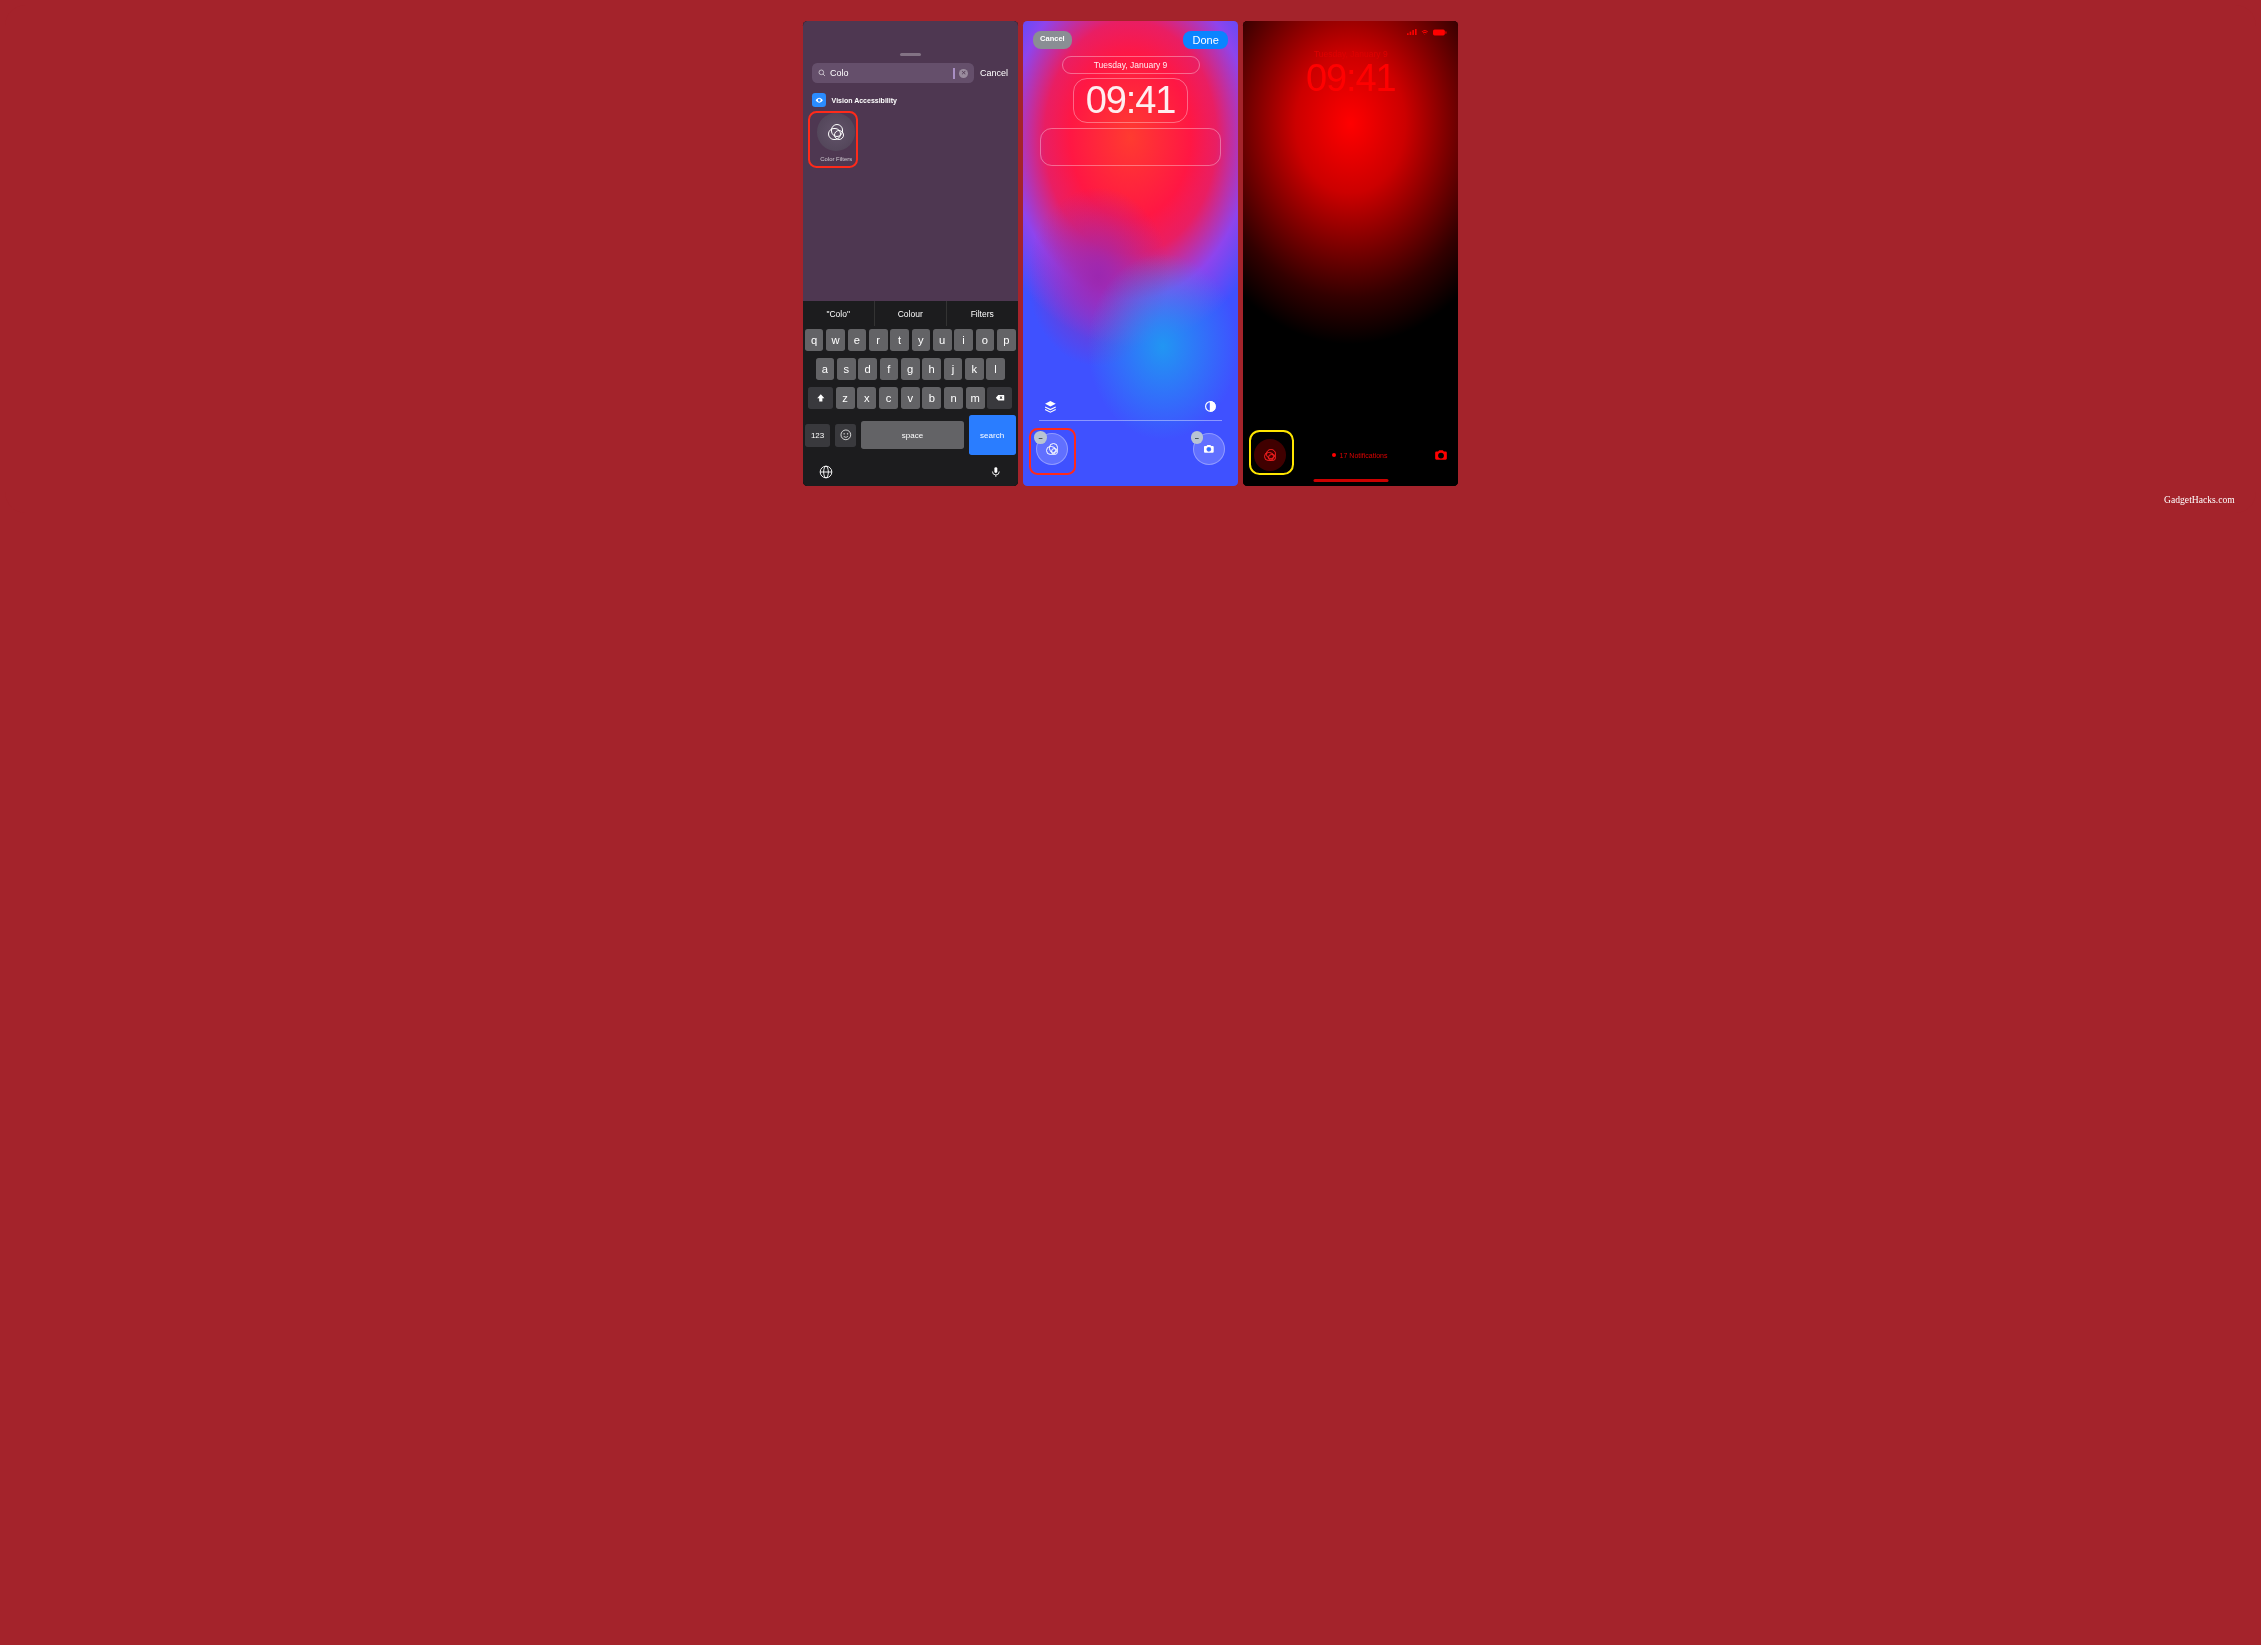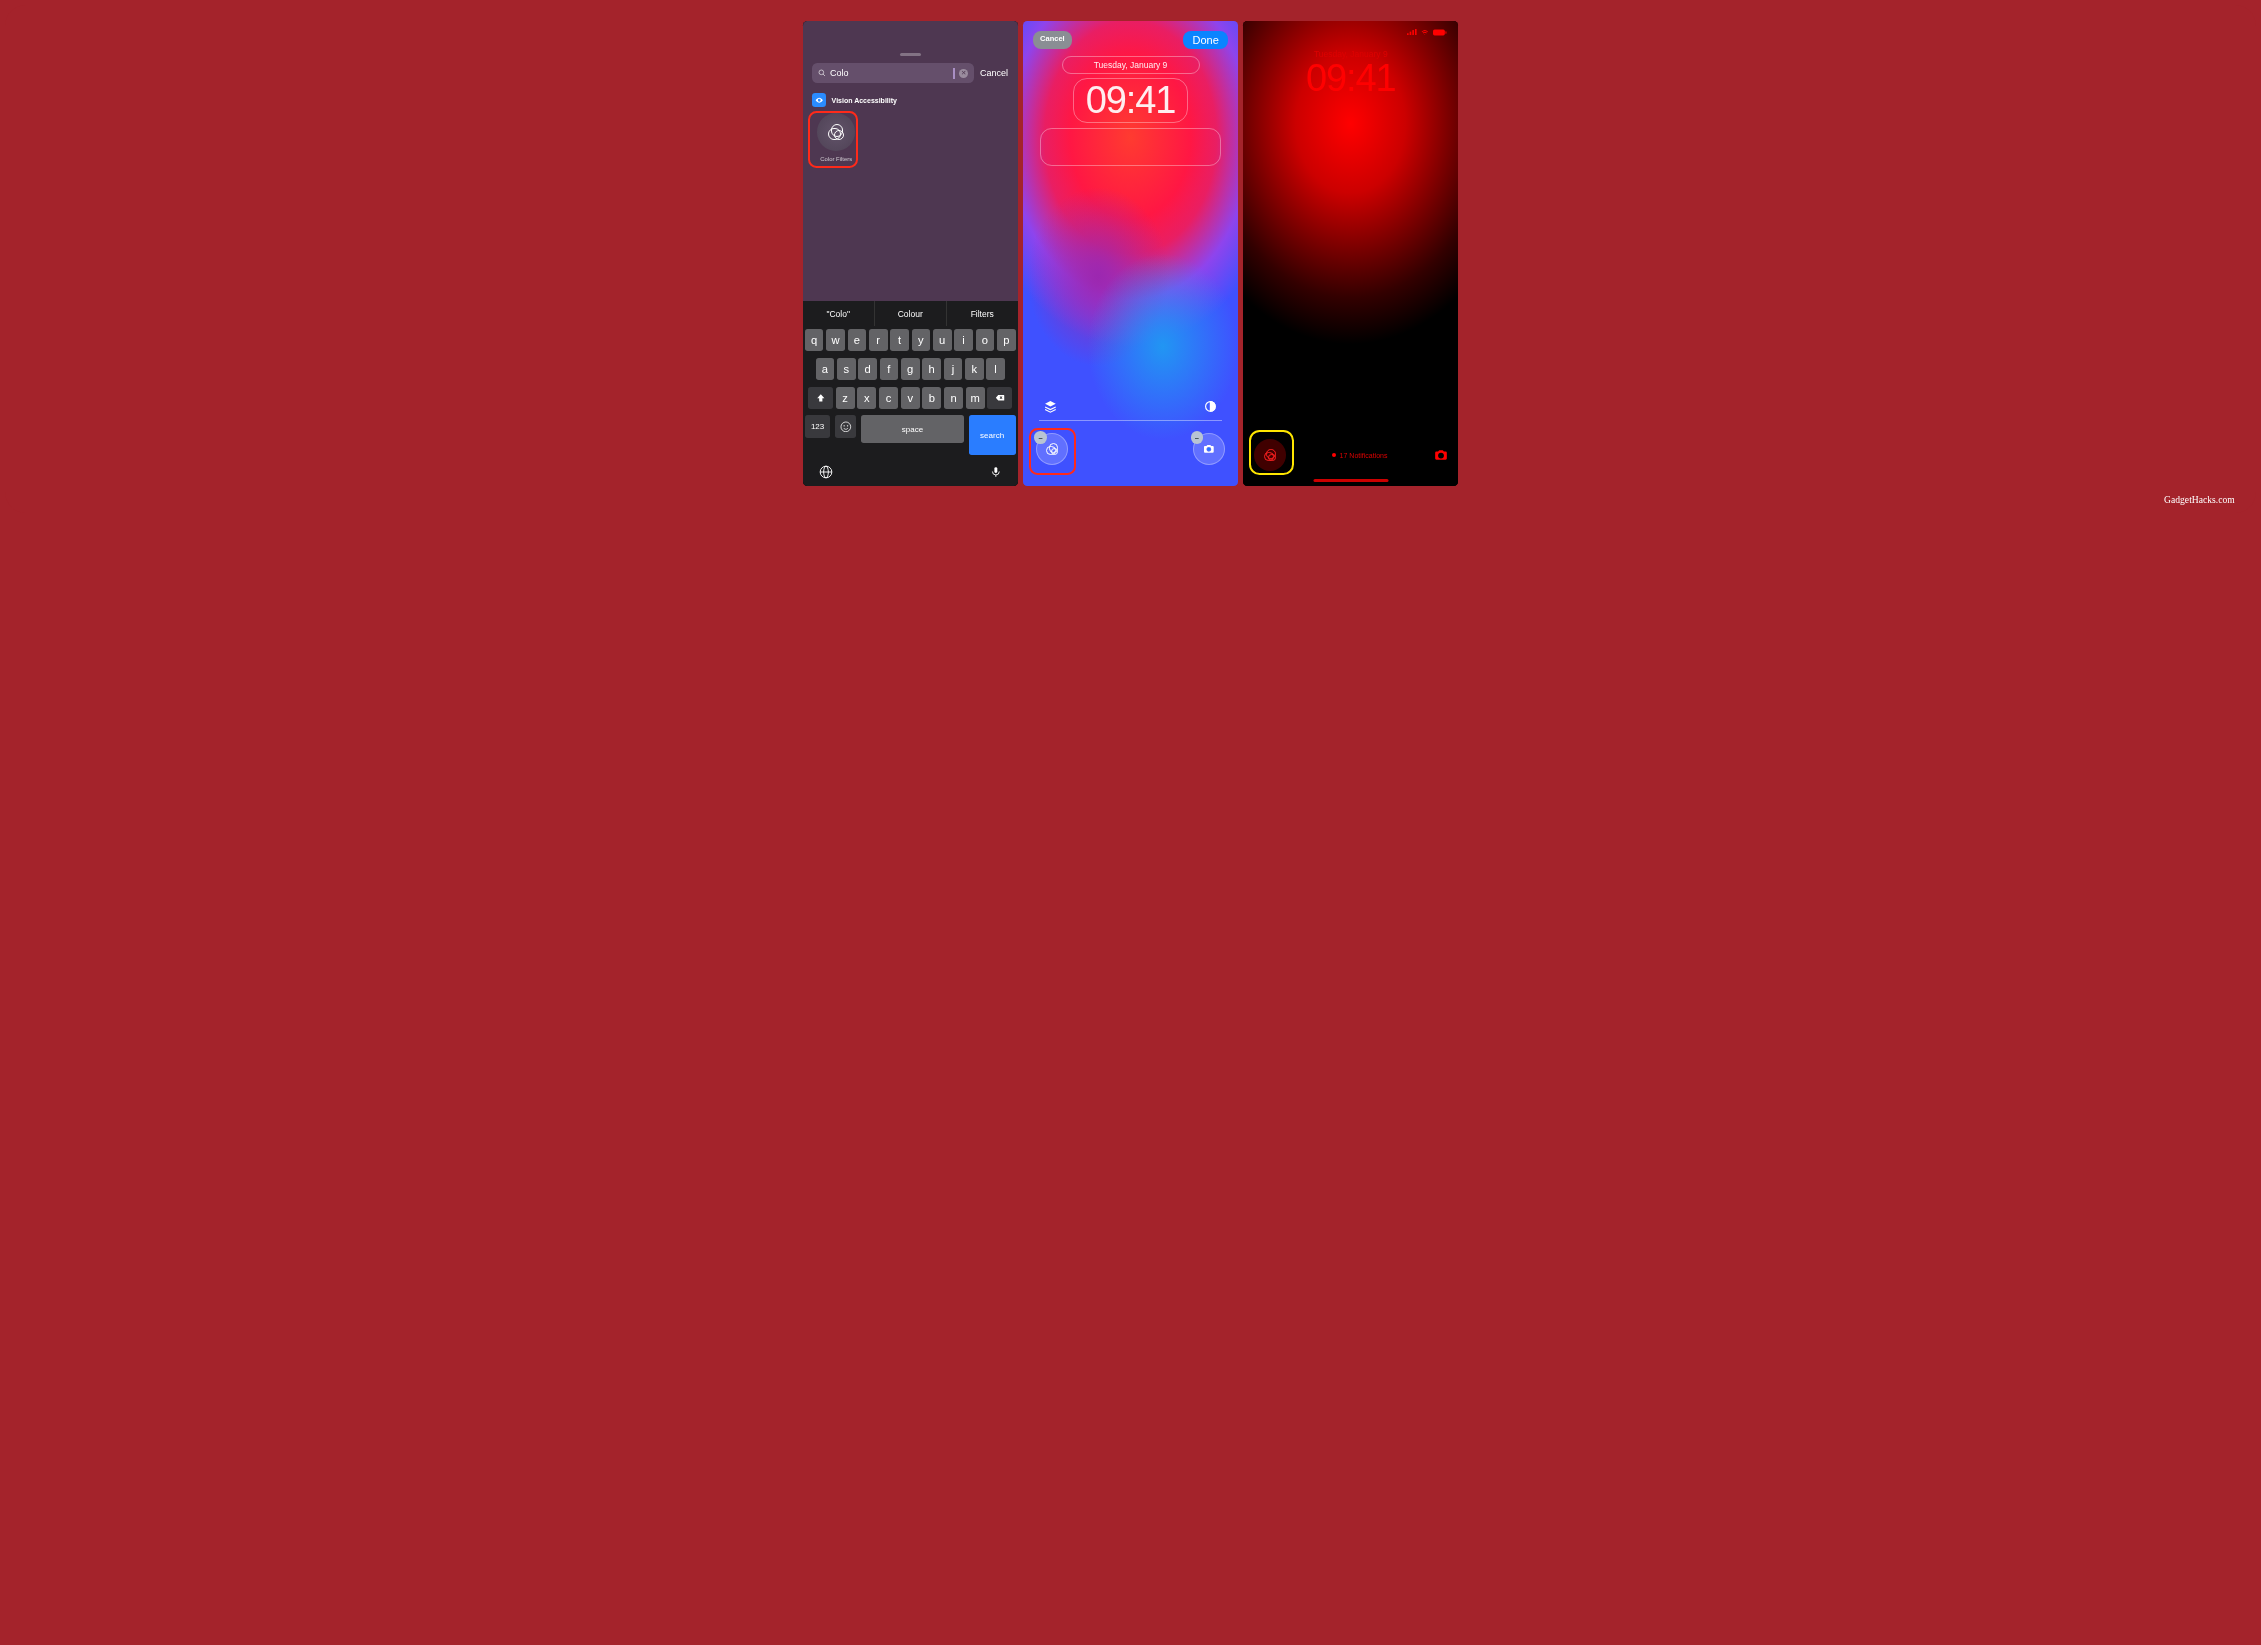--- a/index.html
+++ b/index.html
@@ -35,21 +35,21 @@
 .yellow-box { position:absolute; border: 2.7px solid #ffe600; border-radius: 10.6px; }
 
 .keyboard { position:absolute; bottom:0; left:0; right:0; background:#1c1c1e; padding-bottom:5.3px; }
 .suggest-row { display:flex; height:24.5px; }
 .suggest { flex:1; display:flex; align-items:center; justify-content:center; color:#fff; font-size:8.5px; border-right:0.5px solid #333; }
 .suggest:last-child { border-right:none; }
 .key-row { display:flex; gap:2.7px; padding:3.2px 2.1px; justify-content:center; }
 .key { background:#636366; color:#fff; border-radius:2.7px; height:22.4px; display:flex; align-items:center; justify-content:center; font-size:11.2px; flex:1; max-width:19px;}
 .key.dark { background:#39393d; }
 .key.wide { max-width:none; }
-.bottom-row { display:flex; gap:5px; padding:3.2px 2.1px; }
+.bottom-row { display:flex; gap:5px; padding:3.2px 2.1px;align-items:center; }
 .k123 { background:#39393d; color:#fff; border-radius:2.7px; height:22.4px; width:25.6px; display:flex; align-items:center; justify-content:center; font-size:8px;}
 .emoji-k { background:#39393d; border-radius:2.7px; height:22.4px; width:21px; display:flex; align-items:center; justify-content:center;}
 .space-k { flex:1; background:#636366; border-radius:2.7px; height:28px; color:#fff; display:flex; align-items:center; justify-content:center; font-size:8px;}
 .search-k { width:47px; background:#2a7dff; border-radius:2.7px; height:40px; color:#fff; display:flex; align-items:center; justify-content:center; font-size:8px;}
 .kb-foot { display:flex; justify-content:space-between; padding:6.4px 16px 2.1px 16px; color:#fff; font-size:11.7px;}
 
 
 .s2 { background: radial-gradient(ellipse 80% 50% at 50% 25%, #ff3b30 0%, #ff1744 35%, #e91e63 50%, #8e44ed 70%, #3f51ff 90%); }
 .s2-overlay { position:absolute; inset:0; background: radial-gradient(ellipse 70% 40% at 65% 70%, #2196f3 0%, transparent 50%), radial-gradient(ellipse 60% 35% at 35% 55%, #9c27b0 0%, transparent 55%); }
 .lockscreen-top { position:relative; padding:9.6px 9.6px 0 9.6px; }

